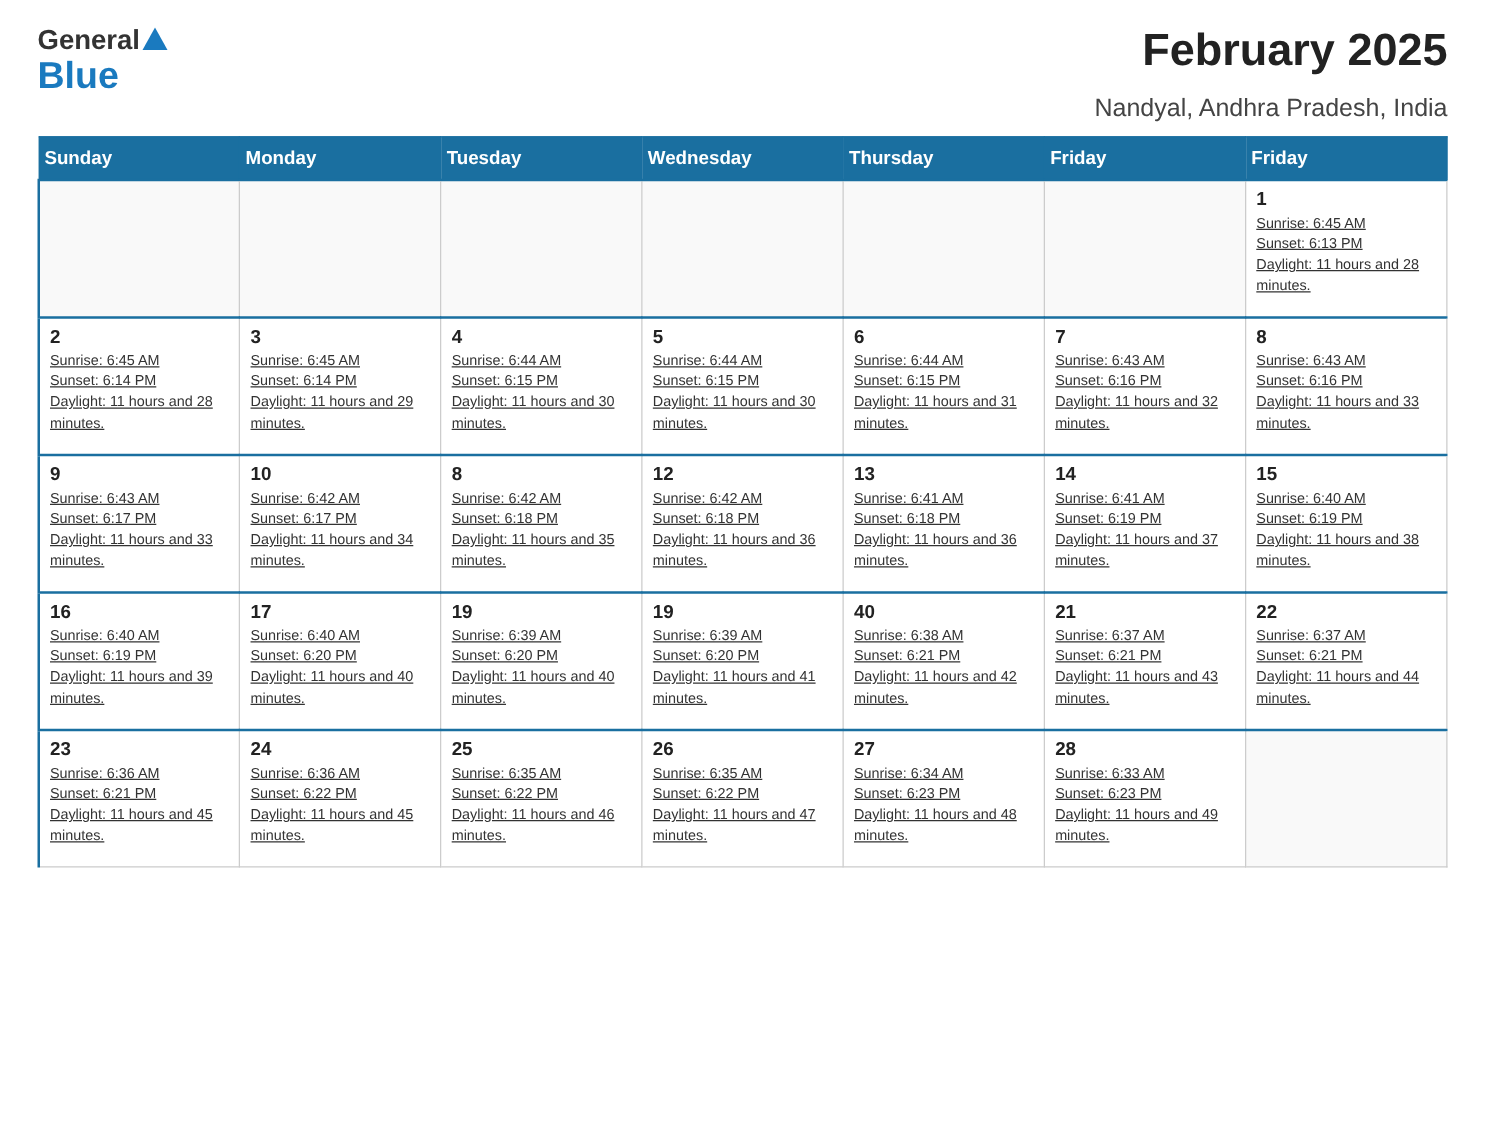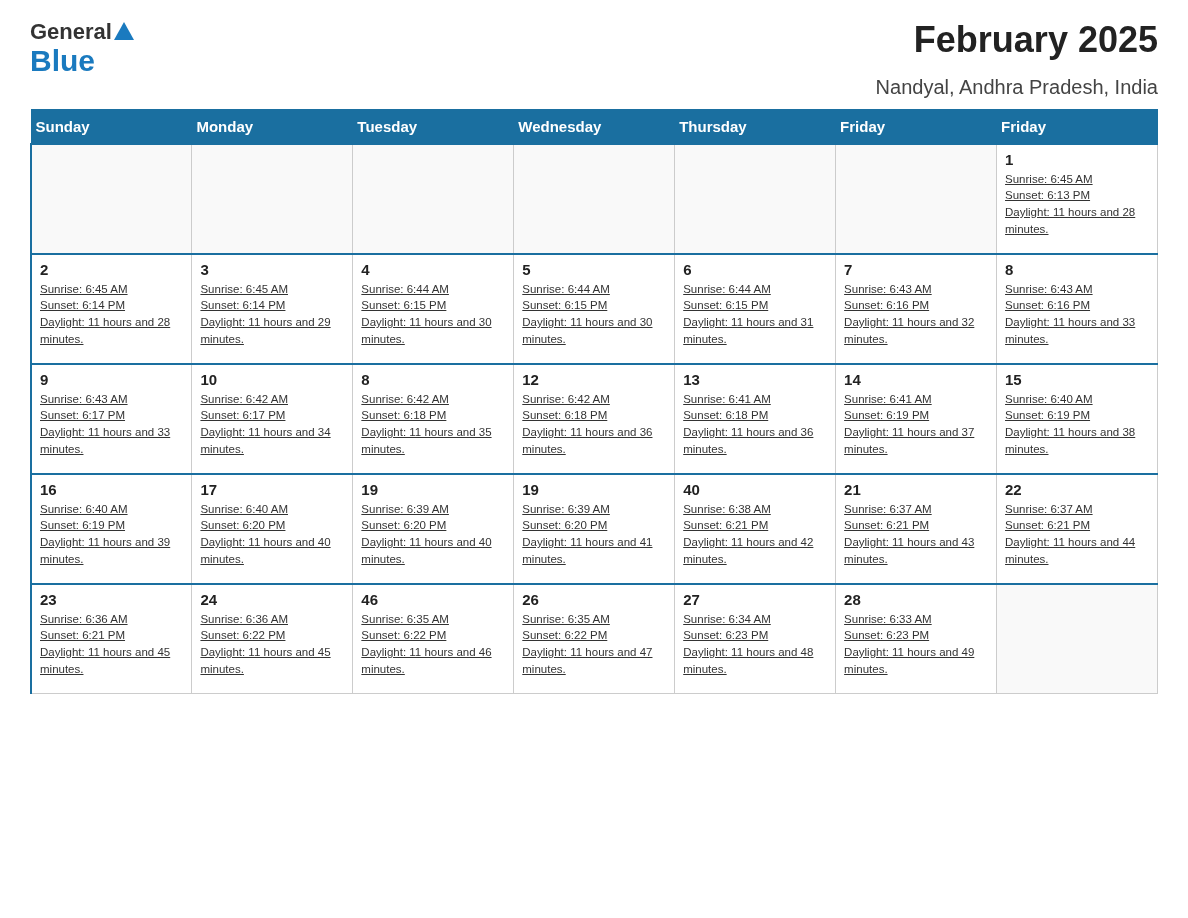--- a/index.html
+++ b/index.html
@@ -240,21 +240,21 @@
       <tr>
         <td>
           <span class="day-number">23</span>
           <div class="day-info">Sunrise: 6:36 AM<br>Sunset: 6:21 PM<br>Daylight: 11 hours and 45 minutes.</div>
         </td>
         <td>
           <span class="day-number">24</span>
           <div class="day-info">Sunrise: 6:36 AM<br>Sunset: 6:22 PM<br>Daylight: 11 hours and 45 minutes.</div>
         </td>
         <td>
-          <span class="day-number">46</span>
+          <span class="day-number">25</span>
           <div class="day-info">Sunrise: 6:35 AM<br>Sunset: 6:22 PM<br>Daylight: 11 hours and 46 minutes.</div>
         </td>
         <td>
           <span class="day-number">26</span>
           <div class="day-info">Sunrise: 6:35 AM<br>Sunset: 6:22 PM<br>Daylight: 11 hours and 47 minutes.</div>
         </td>
         <td>
           <span class="day-number">27</span>
           <div class="day-info">Sunrise: 6:34 AM<br>Sunset: 6:23 PM<br>Daylight: 11 hours and 48 minutes.</div>
         </td>

